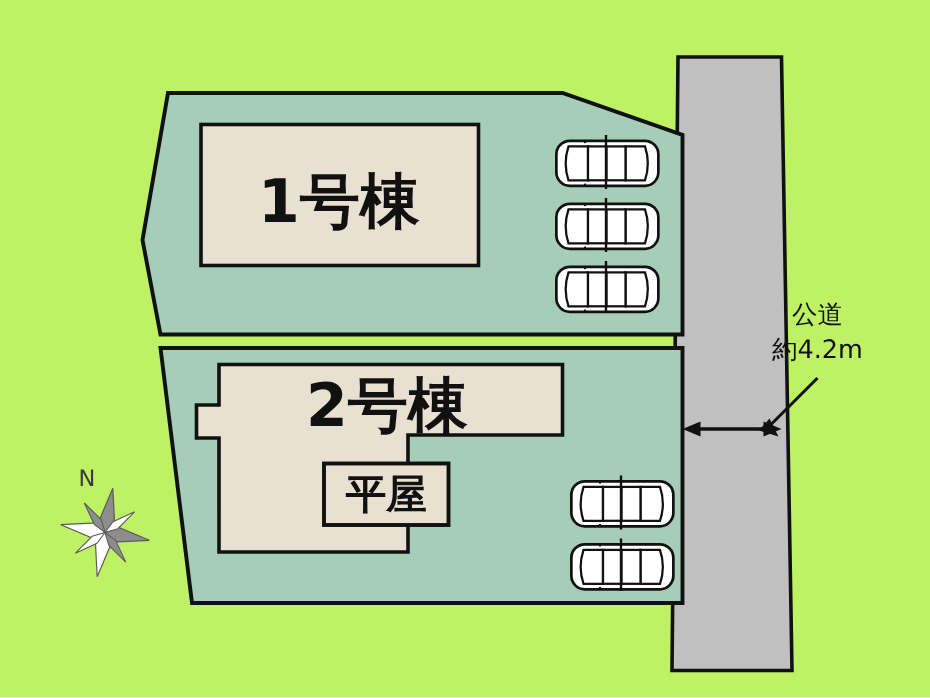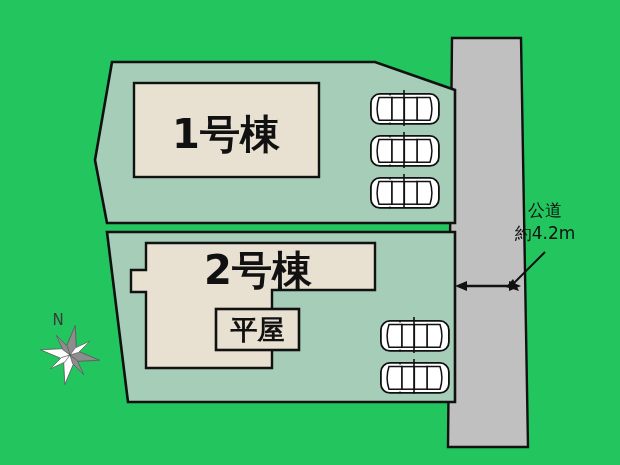--- a/index.html
+++ b/index.html
@@ -10,21 +10,21 @@
   body {
     width: 620px;
     height: 465px;
     overflow: hidden;
     font-family: "Liberation Sans", "DejaVu Sans", sans-serif;
   }
   #plan-root {
     position: relative;
     width: 620px;
     height: 465px;
-    background: #22c55e;
+    background: #bef264;
   }
   #plan-svg {
     position: absolute;
     left: 0;
     top: 0;
     width: 620px;
     height: 465px;
   }
   .lot-label {
     font-family: "DejaVu Sans", "Liberation Sans", sans-serif;

